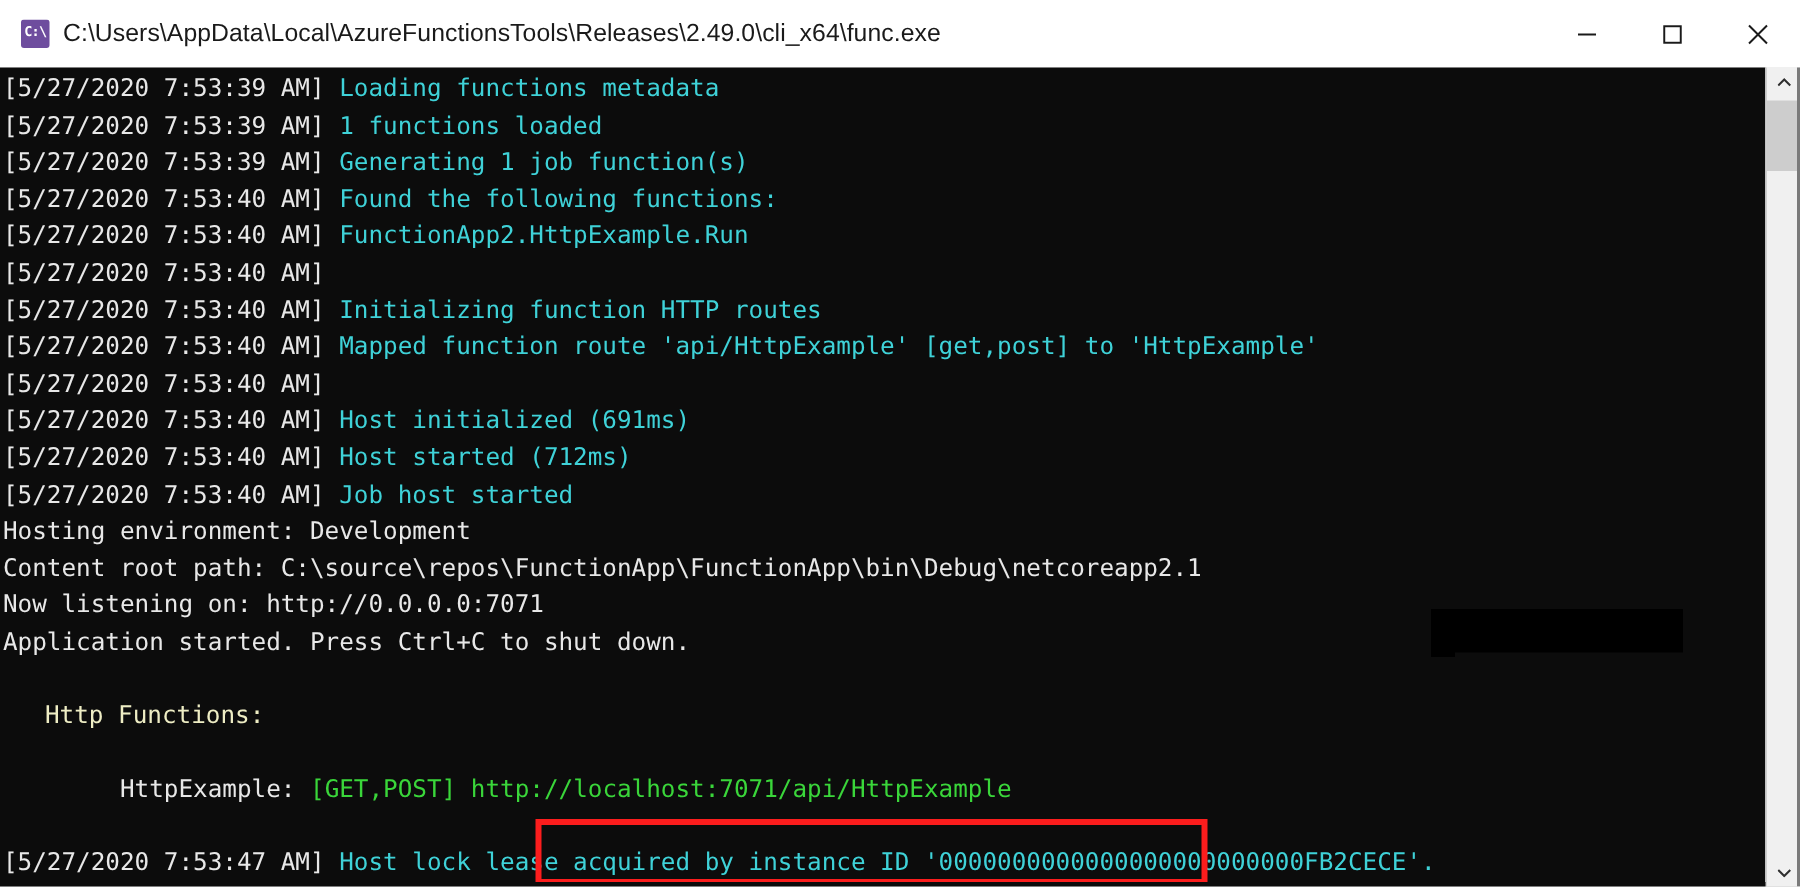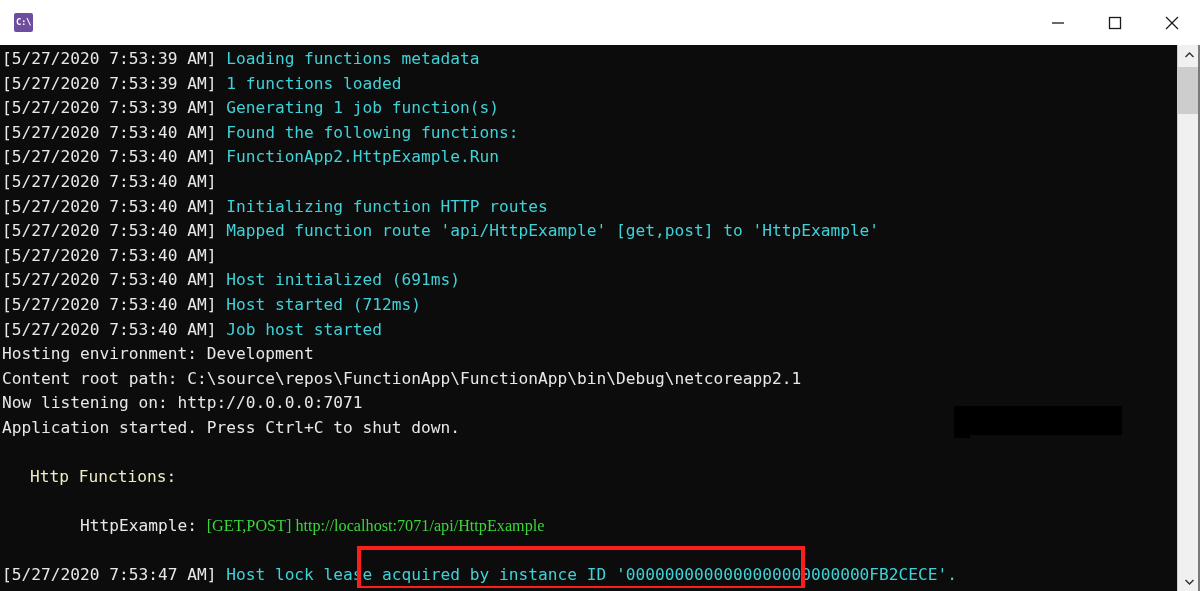--- a/index.html
+++ b/index.html
@@ -112,21 +112,21 @@
   }
   .line {
     white-space: pre;
     height: 24.6px;
     display: block;
   }
   .ts     { color: #e8e8e8; }
   .cyan   { color: #3fd2d8; }
   .white  { color: #e8e8e8; }
   .yellow { color: #eeedc4; margin-left: 28px; }
-  .green  { color: #3ad63a; font-family: Liberation Serif, serif; }
+  .green  { color: #3ad63a; }
 
   .redaction {
     position: absolute;
     background: #000000;
     left: 954px;
     top: 361px;
     width: 168px;
     height: 29px;
   }
   .redaction-notch {
@@ -201,20 +201,21 @@
 </head>
 <body>
 
 <div class="window">
 
   <div class="titlebar">
     <div class="title-left">
       <div class="app-icon">
         <span>C:\</span>
       </div>
+      <div class="window-title">C:\Users\AppData\Local\AzureFunctionsTools\Releases\2.49.0\cli_x64\func.exe</div>
     </div>
     <div class="win-controls">
       <button class="win-btn">
         <svg width="14" height="14" viewBox="0 0 14 14">
           <line x1="1" y1="7" x2="13" y2="7" stroke="#1a1a1a" stroke-width="1.3"></line>
         </svg>
       </button>
       <button class="win-btn">
         <svg width="14" height="14" viewBox="0 0 14 14">
           <rect x="1.5" y="1.5" width="11" height="11" fill="none" stroke="#1a1a1a" stroke-width="1.3"></rect>

